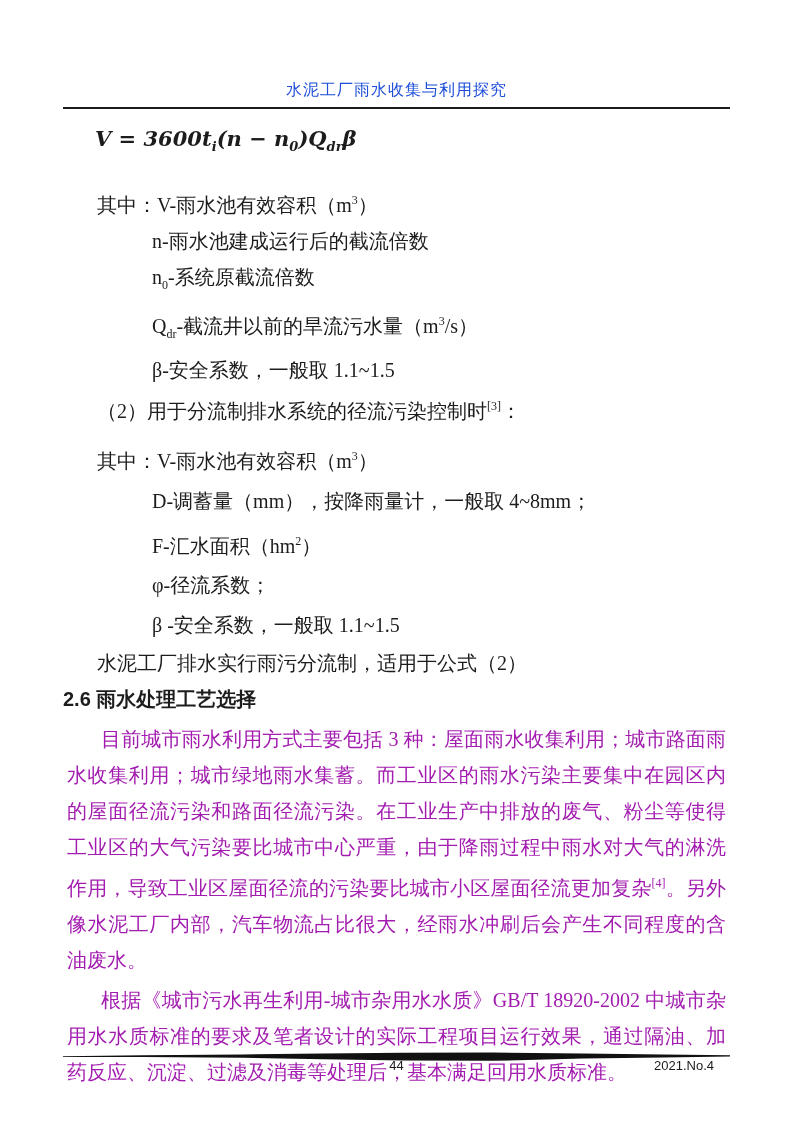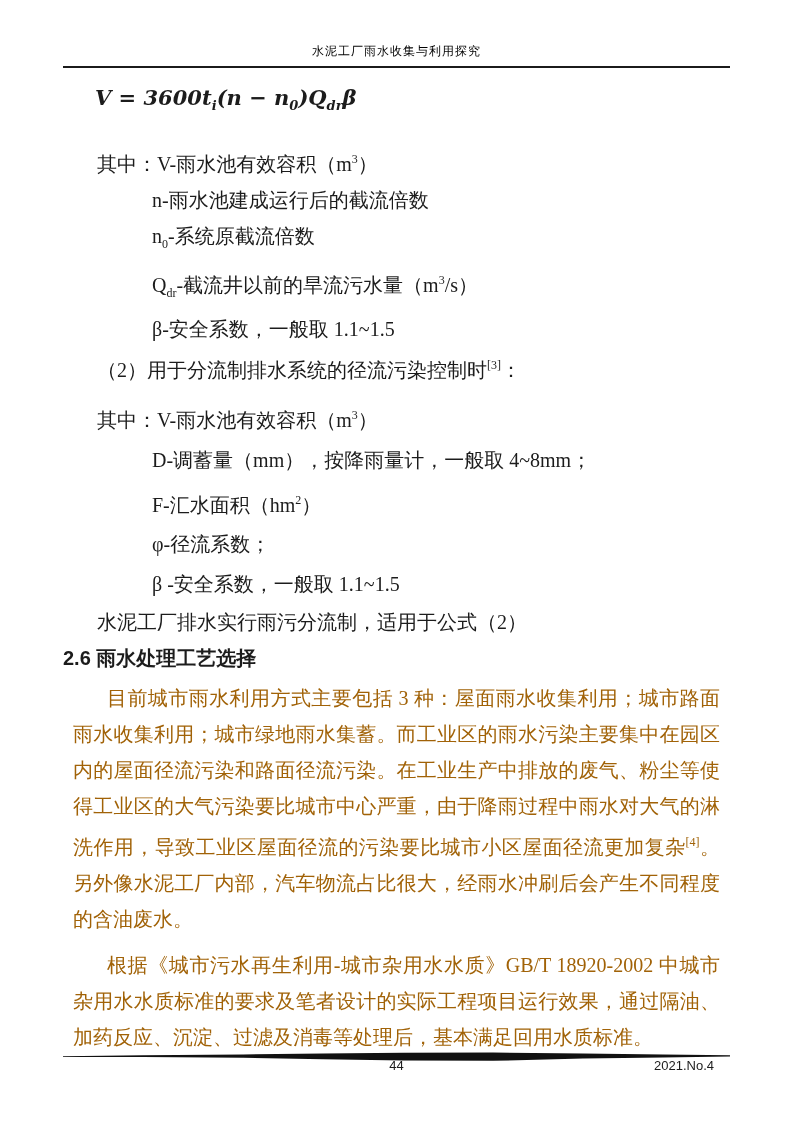--- a/index.html
+++ b/index.html
@@ -8,25 +8,25 @@
     width:793px; height:1122px;
     background:#ffffff;
     overflow:hidden;
     font-family:"Liberation Serif", serif;
     color:#1c1c1c;
   }
   .content { padding:0 63px; }
 
   
   .header-title {
-    padding-top:43px;
+    padding-top:80px;
     text-align:center;
-    font-size:12px;
+    font-size:16px;
     letter-spacing:1px;
-    color:#000000;
+    color:#1d4ed8;
   }
   .header-rule {
     margin-top:6px;
     border-top:2px solid #1b1b1b;
     height:0;
   }
 
   
   .formula {
     font-family:"DejaVu Serif", serif;
@@ -59,26 +59,26 @@
   .section-heading {
     margin-top:0;
     font-family:"Liberation Sans", sans-serif;
     font-weight:700;
     font-size:20px;
     line-height:36px;
   }
 
   
   .para {
-    margin:10px;
+    margin:4px;
     font-size:20px;
     line-height:36px;
     text-align:justify;
     text-indent:34px;
-    color:#a16207;
+    color:#a21caf;
     font-family:Liberation Serif, serif;
   }
   .para-1 { margin-top:4px; }
   .para-2 { margin-top:0; }
 
   
   .footer-bar {
     position:absolute;
     left:63px; top:1048px;
     width:667px; height:10px;

